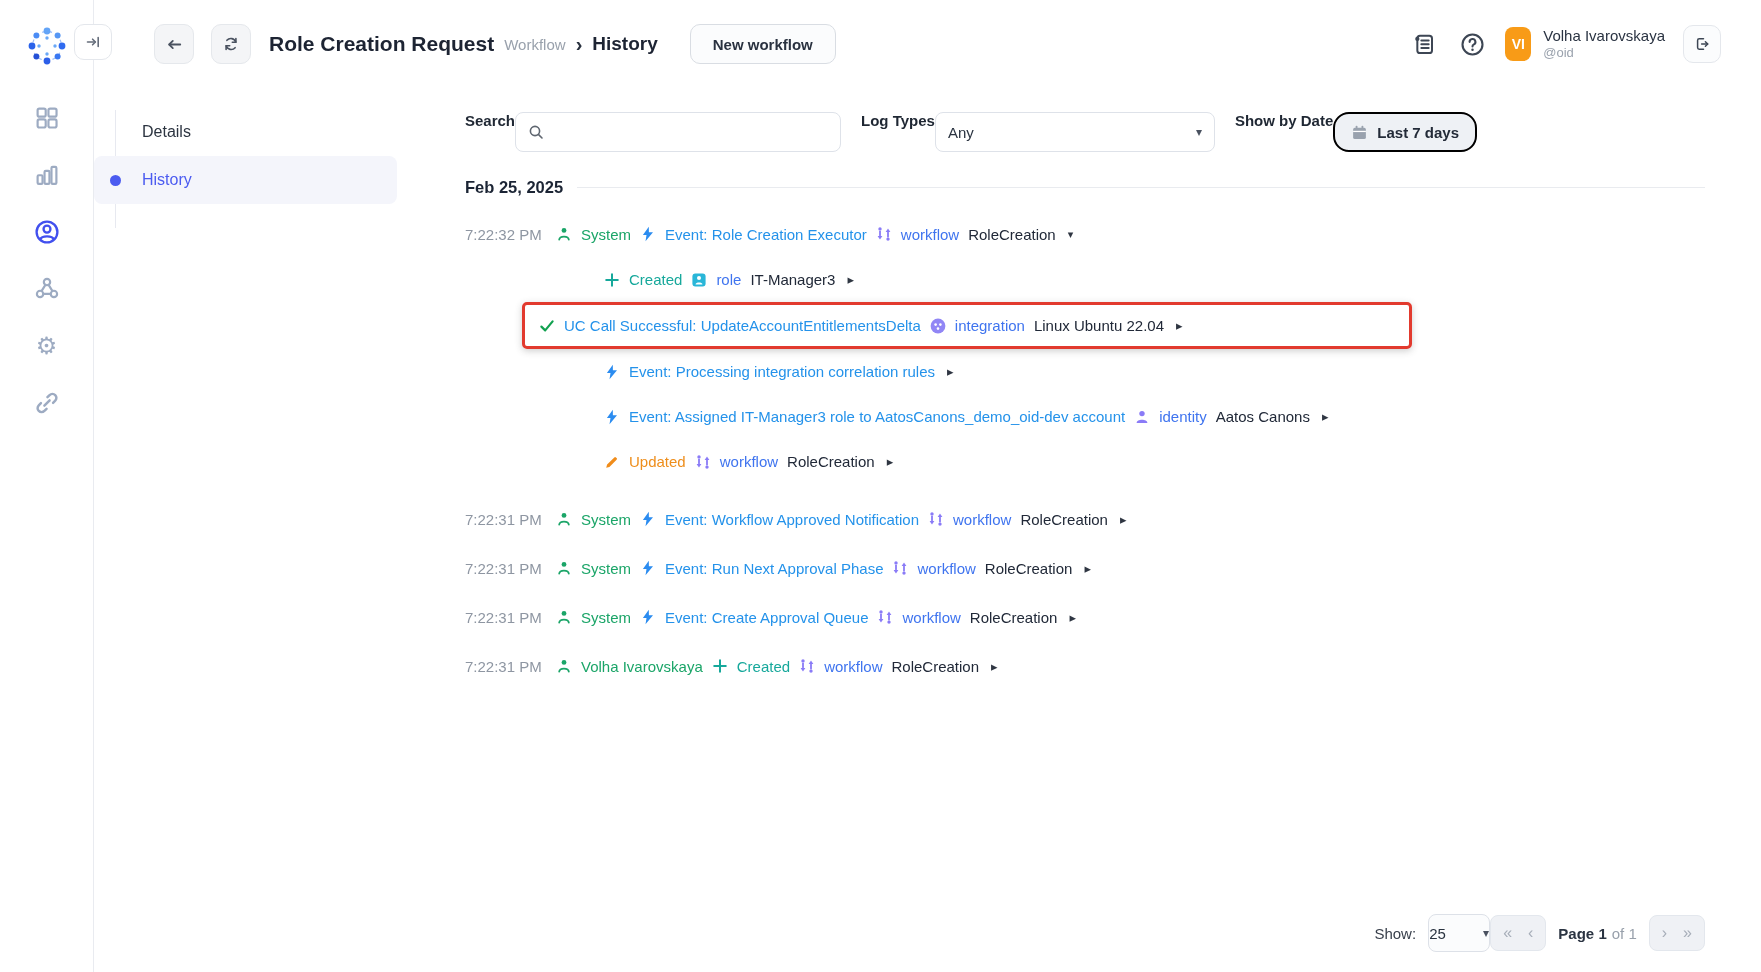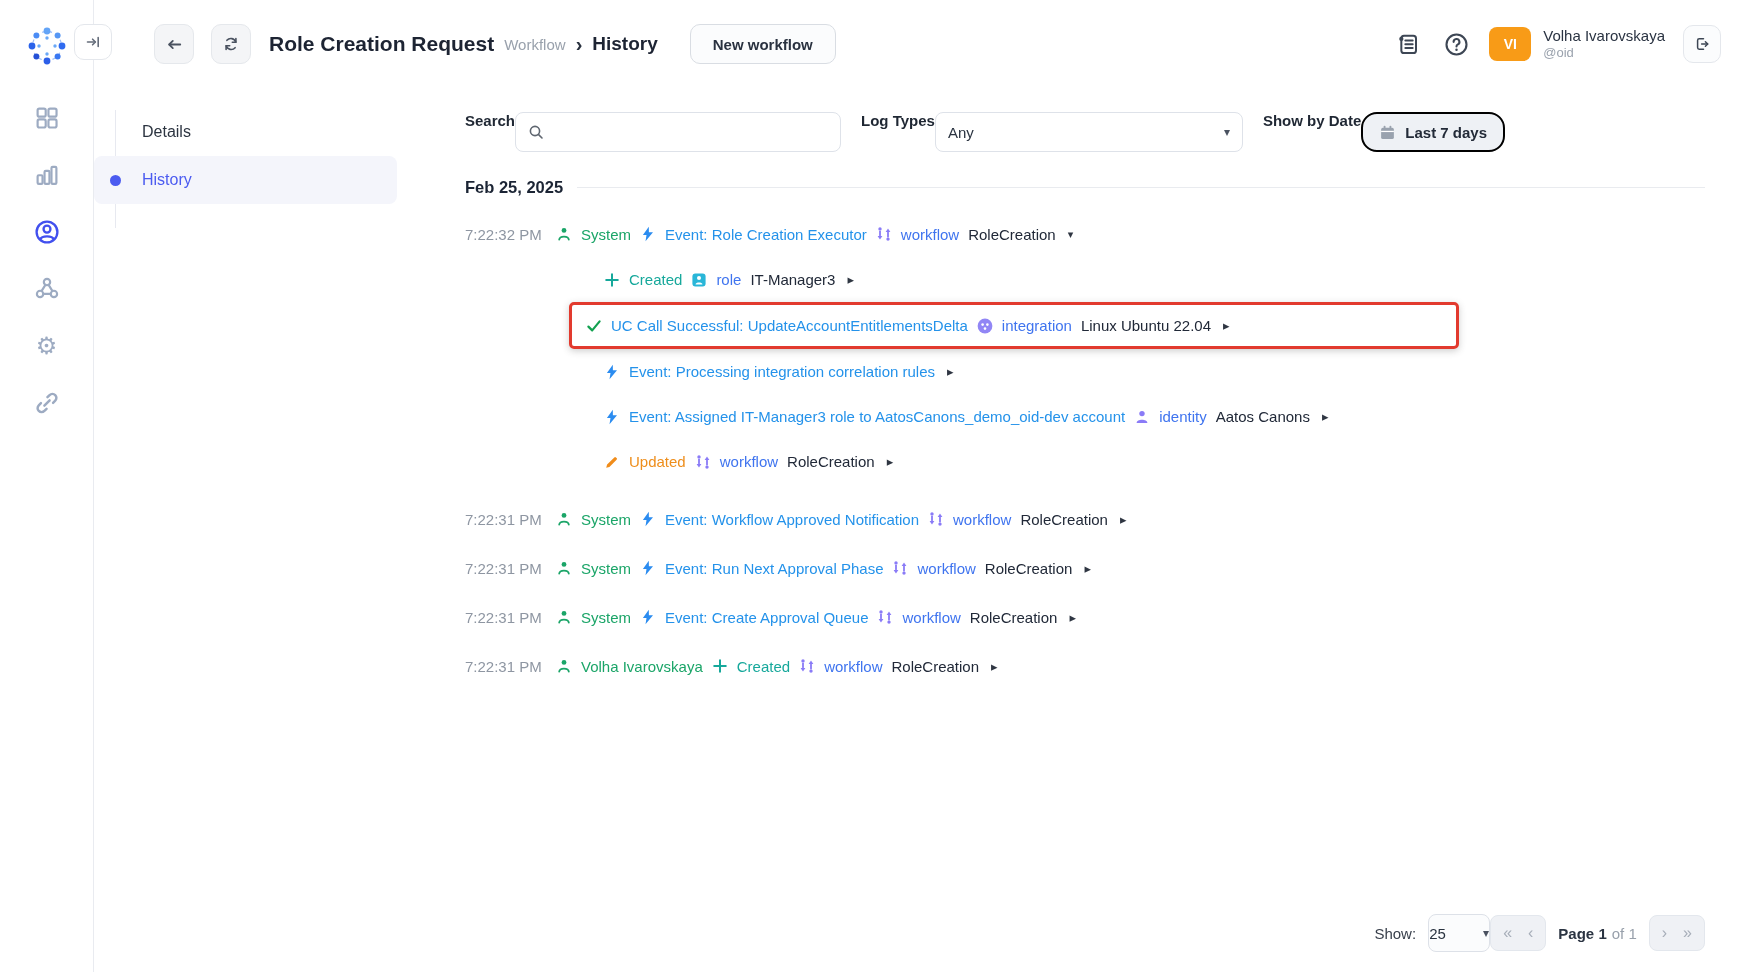--- a/index.html
+++ b/index.html
@@ -38,21 +38,21 @@
   .page-title { font-size:21px; font-weight:700; color:#1d2433; }
   .title-tag { font-size:15px; color:#99a1ac; margin-left:10px; }
   .bc-sep { font-size:20px; font-weight:700; color:#2a3240; margin:0 10px; }
   .section-title { font-size:19px; font-weight:700; color:#1d2433; }
   .new-wf-btn { margin-left:32px; height:40px; padding:0 22px; background:#fbfcfd;
                 border:1px solid #d9dde3; border-radius:10px; font-size:15px; font-weight:600;
                 color:#2a3240; cursor:pointer; font-family:inherit; }
   .top-right { margin-left:auto; display:flex; align-items:center; gap:18px; height:40px; }
   .tr-icon { width:30px; height:30px; display:flex; align-items:center; justify-content:center;
              color:#3d4654; cursor:pointer; background:none; border:none; padding:0; }
-  .avatar { width:42px; height:34px; border-radius:8px; background:#f89b17; color:#fff;
+  .avatar { width:26px; height:34px; border-radius:8px; background:#f89b17; color:#fff;
             font-size:14px; font-weight:700; display:flex; align-items:center; justify-content:center; cursor:pointer; }
   .user-meta { line-height:1.25; margin-left:-6px; }
   .user-name { font-size:15px; color:#2a3342; }
   .user-org { font-size:13px; color:#9aa2ad; }
   .logout-btn { width:38px; height:38px; border:1px solid #e4e7ec; border-radius:10px; background:#fbfcfd;
                 display:flex; align-items:center; justify-content:center; cursor:pointer; color:#3d4654; }
 
   
   .content { flex:1; display:flex; min-height:0; }
   .subnav { width:315px; flex-shrink:0; padding-top:12px; position:relative; }
@@ -64,37 +64,37 @@
 
   .panel { flex:1; display:flex; flex-direction:column; padding:14px 56px 20px 56px; min-width:0; }
 
   .filters { display:flex; gap:20px; margin-top:2px; }
   .fcol { display:flex; flex-direction:row; }
   .flabel { font-size:15px; font-weight:600; color:#1f2733; margin-bottom:10px; }
   .fbox { height:40px; border:1px solid #dee2e9; border-radius:8px; background:#fff;
           display:flex; align-items:center; padding:0 12px; }
   .search-box { width:326px; gap:8px; }
   .search-box input { border:none; outline:none; flex:1; font-size:15px; font-family:inherit; color:#2a3340; background:transparent; }
-  .select-box { width:308px; cursor:pointer; }
+  .select-box { width:280px; cursor:pointer; }
   .select-val { font-size:15px; color:#2a3340; }
   .select-caret { margin-left:auto; font-size:12px; color:#4a5260; }
   .date-btn { height:40px; padding:0 16px; background:#eef1f5; border:2px solid #000000; border-radius:16px;
               display:flex; align-items:center; gap:9px; font-size:15px; font-weight:600; color:#232b38;
               cursor:pointer; font-family:inherit; }
 
   .date-row { display:flex; align-items:center; gap:14px; margin-top:26px; }
   .date-heading { font-size:16.5px; font-weight:700; color:#1b2434; white-space:nowrap; }
   .date-rule { flex:1; height:1px; background:#e9ebef; }
 
   .entries { margin-top:14px; font-size:15px; }
   .entry { display:flex; align-items:center; gap:9px; height:46px; }
   .entry.gap-top { margin-top:12px; }
   .entry.gap-sm { margin-top:3px; }
   .sub { display:flex; align-items:center; gap:9px; height:45px; margin-left:139px; }
-  .hl { margin-left:104px; width:890px; height:47px; border:3px solid #e23a2e; border-radius:5px;
+  .hl { margin-left:57px; width:890px; height:47px; border:3px solid #e23a2e; border-radius:5px;
         box-shadow:0 2px 7px rgba(60,60,60,.25); display:flex; align-items:center; gap:9px;
         padding:0 12px 0 14px; }
   .t-time { width:82px; flex-shrink:0; color:#8e96a2; }
   .icon16 { width:16px; height:16px; display:inline-flex; flex-shrink:0; }
   .lnk { color:#2492ea; text-decoration:none; cursor:pointer; }
   .actor { color:#1ba568; }
   .etype { color:#3f74ef; text-decoration:none; cursor:pointer; }
   .eval { color:#212938; }
   .t-created { color:#16a89b; }
   .t-updated { color:#ee8e1c; }

